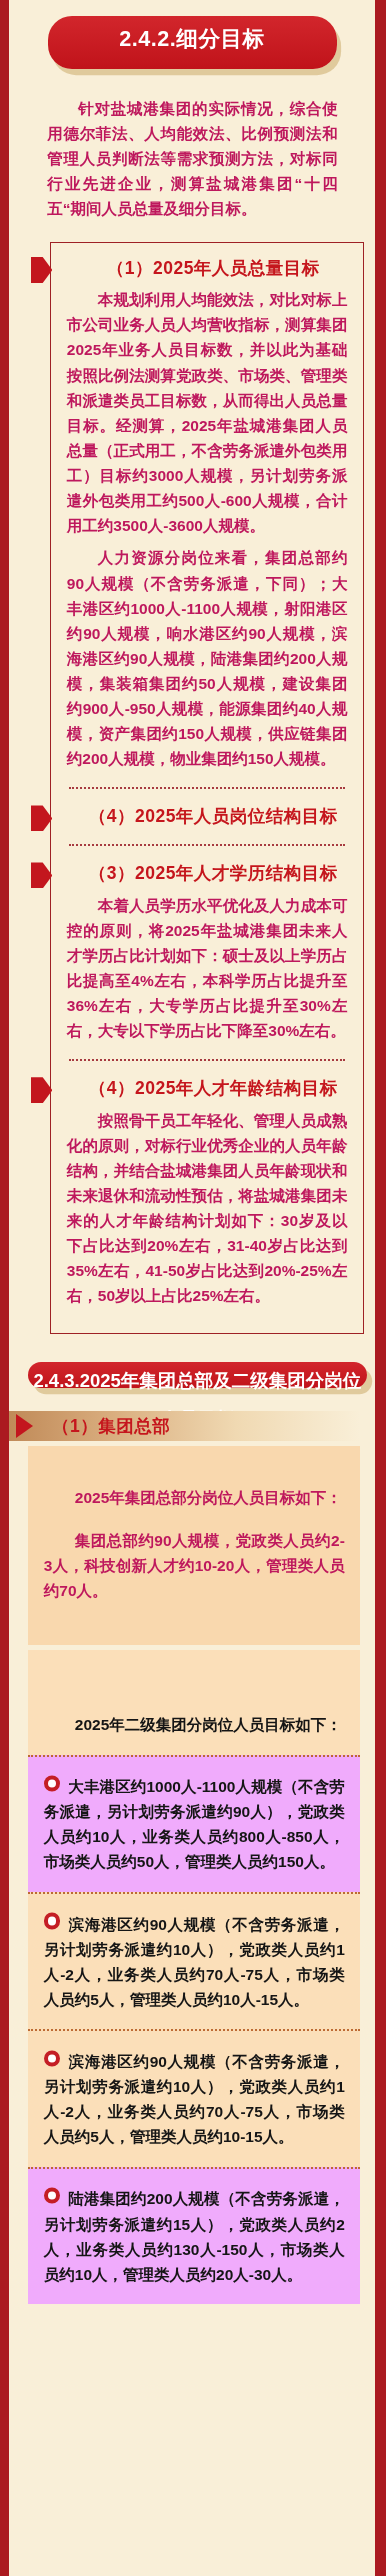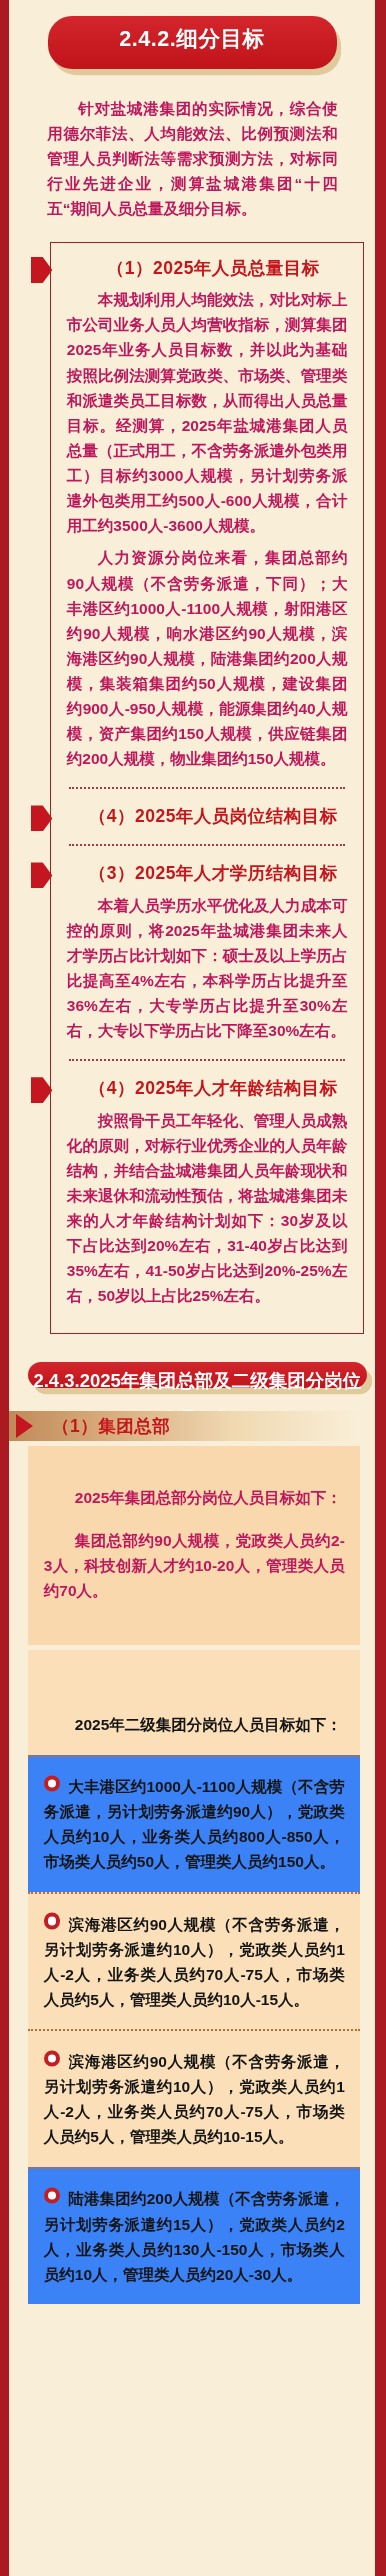--- a/index.html
+++ b/index.html
@@ -71,21 +71,21 @@
   
   .boxPeach{
     margin:5.2px 14.4px 0 19px;background:#f9d8ae;padding:20.6px 15.5px 24px 15.5px;
   }
   .boxPeach .para{margin:18px 0;}
   .box2{
     margin:5.2px 14.4px 0 19px;background:#fbdfb9;padding:0;
   }
   .row{padding:17.5px 15.5px;}
   .row + .row{border-top:2.1px dotted #bd6a33;}
-  .row.dark{background:#3b82f6;}
+  .row.dark{background:#f0abfc;}
   .row p{margin:0;font-size:15.5px;line-height:1.62;font-weight:700;text-align:justify;color:#151515;}
   .row.indent p{text-indent:2em;margin-top:44px;}
   .ring{
     display:inline-block;width:8.2px;height:8.2px;border:4.1px solid #c41e25;
     border-radius:50%;background:#fff;margin-right:8.2px;transform:translateY(-0.5px);
   }
   .gname{font-weight:900;}
 </style>
 </head>
 <body>

